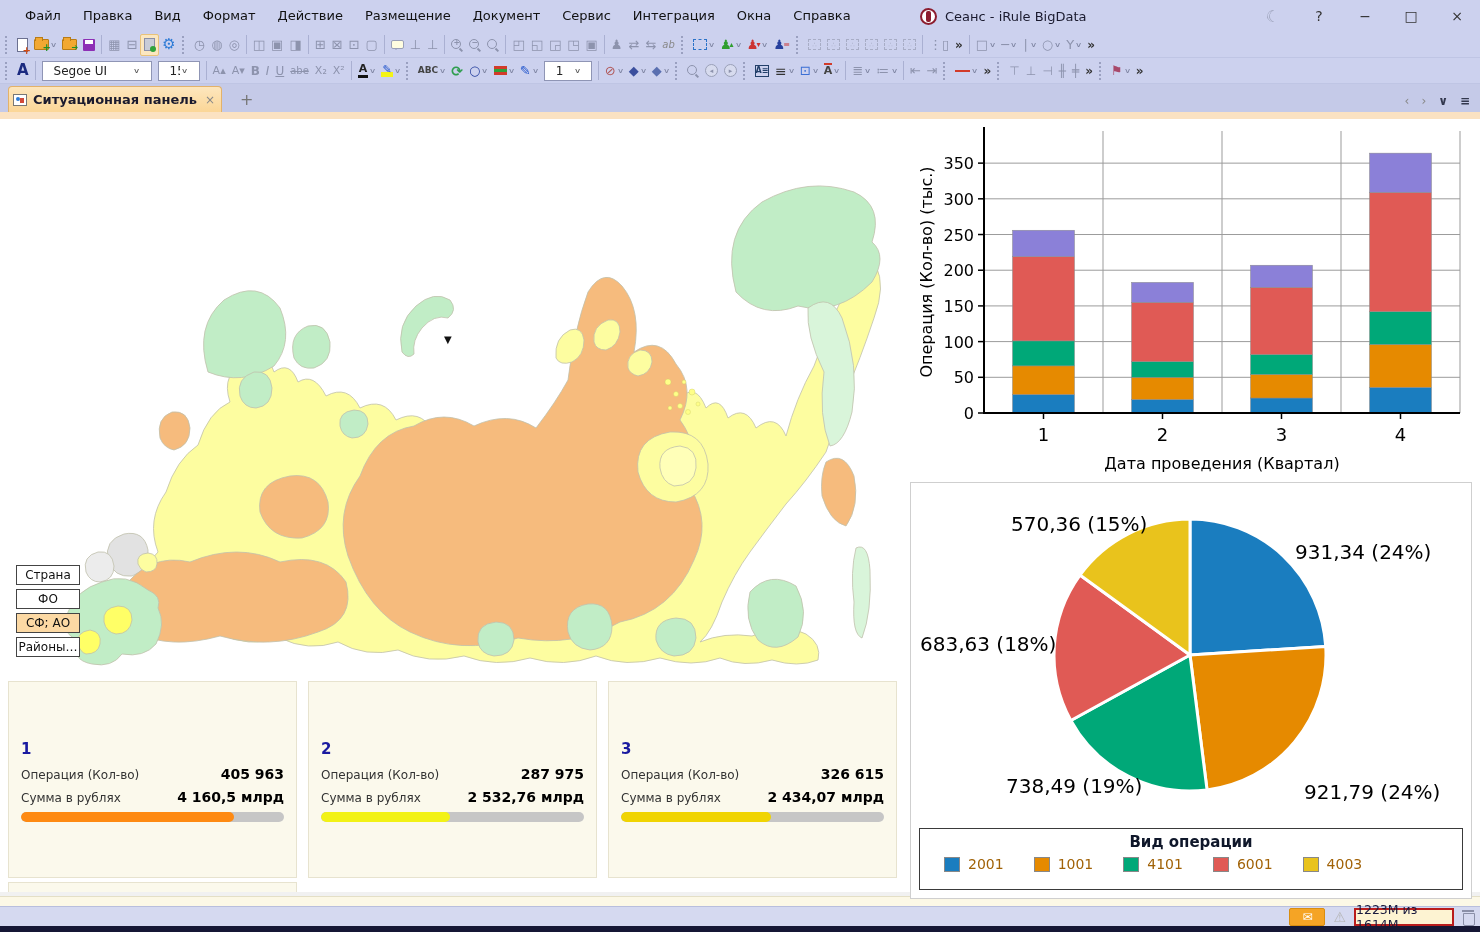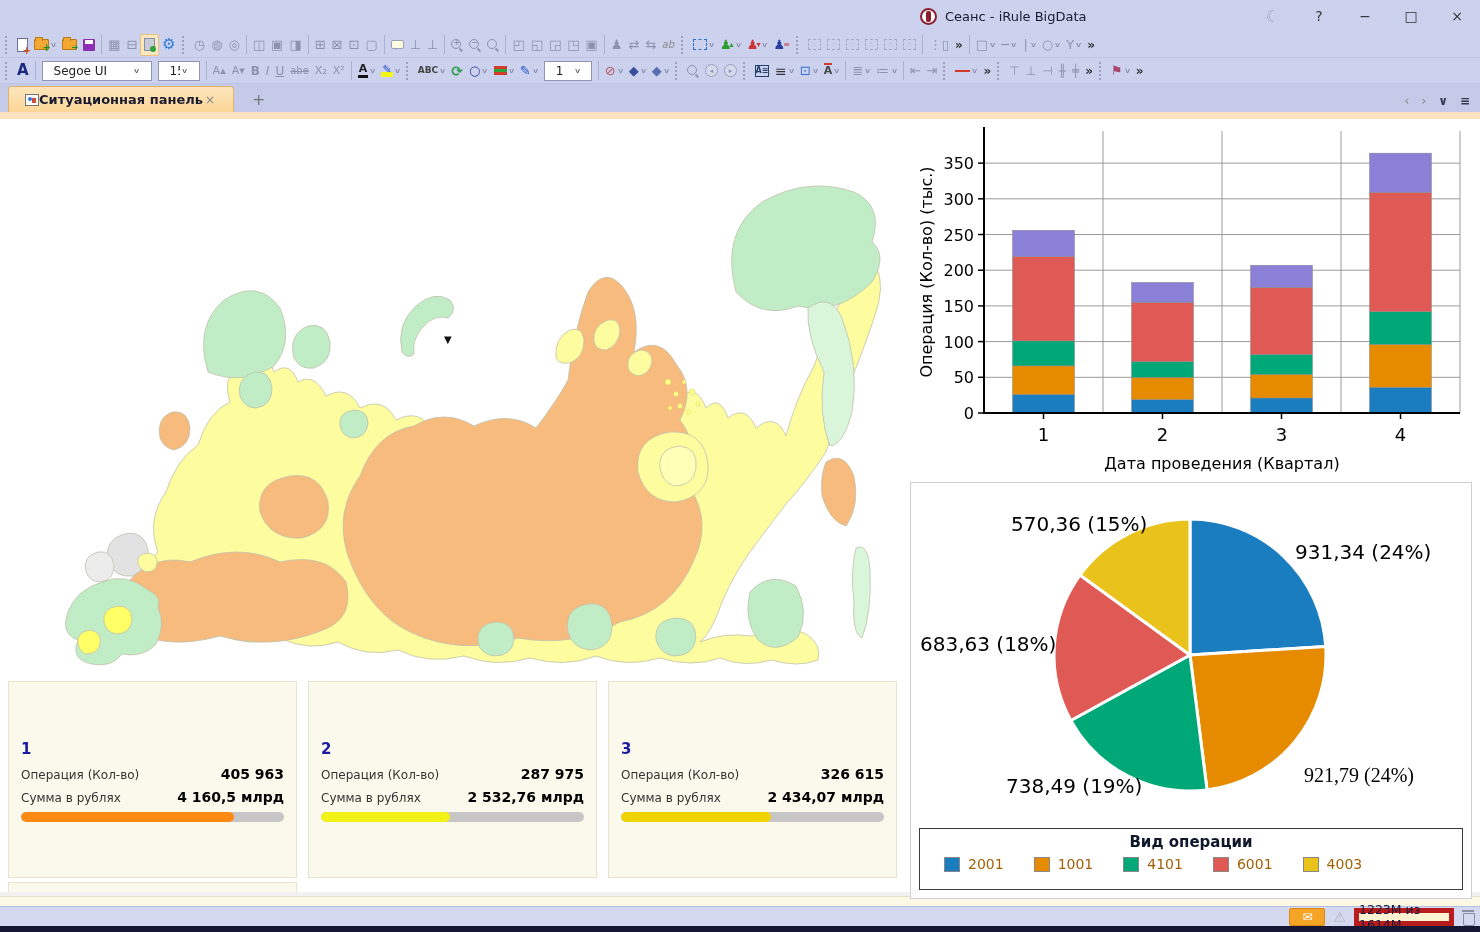--- a/index.html
+++ b/index.html
@@ -65,21 +65,21 @@
   .i-aRed { font-size:11px; font-weight:bold; color:#444; border-top:2px solid #d23b2a; line-height:1.1; }
   .i-lineRed { width:15px; height:2px; background:#d23b2a; }
   .i-navc { width:13px; height:13px; border-radius:50%; background:#d7dbee; border:1px solid #9aa0b8;
             display:flex; align-items:center; justify-content:center; font-size:7px; color:#8d93ad; }
   .i-atext { width:14px; height:12px; border:1px solid #23406a; font-size:8px; color:#23406a;
              display:flex; align-items:center; justify-content:center; font-weight:bold; }
 
   
   .tabbar { position:absolute; top:84px; left:0; right:0; height:28px; background:#c5cae8;
             display:flex; align-items:flex-end; }
-  .tab { display:flex; align-items:center; height:26px; margin-left:8px; padding:0 16px;
+  .tab { display:flex; align-items:center; gap:6px; height:26px; margin-left:8px; padding:0 4px;
          background:linear-gradient(#fde6bd,#fbd697); border:1px solid #e3b26a; border-bottom:none;
          border-radius:4px 4px 0 0; font-size:13px; font-weight:bold; color:#1a1a2e; }
   .tab-icon { width:14px; height:12px; background:#fff; border:1px solid #777; position:relative; }
   .tab-icon::before { content:""; position:absolute; left:2px; top:2px; width:4px; height:4px; background:#2e7bd6; border-radius:50%; }
   .tab-icon::after { content:""; position:absolute; right:2px; top:3px; width:4px; height:5px; background:#d24a3a; }
   .tab-close { font-size:12px; color:#888; font-weight:normal; padding:0 2px; }
   .tab-add { font-size:16px; color:#777; margin-left:12px; padding:0 6px; line-height:24px; }
   .tab-nav { position:absolute; right:10px; bottom:4px; display:flex; gap:12px; align-items:center; }
   .tab-nav span { font-size:12px; color:#888; }
   .tab-nav .dk { color:#33384e; font-weight:bold; }
@@ -118,34 +118,47 @@
   .legend-item { display:flex; align-items:center; gap:8px; font-size:14px; color:#a16207; }
   .legend-swatch { width:16px; height:15px; border:0.5px solid #888; }
 
   
   .statusbar { position:absolute; top:906px; left:0; right:0; height:20px; background:#d5d9f0;
                border-top:1px solid #b8bedd; }
   .status-right { position:absolute; right:6px; top:0; height:20px; display:flex; align-items:center; gap:8px; }
   .envelope-btn { width:36px; height:18px; background:#f5a425; border:1px solid #d98d10; border-radius:2px;
                   display:flex; align-items:center; justify-content:center; color:#fff; font-size:12px; }
   .warn-icon { font-size:14px; color:#b3b3b3; }
-  .memory-box { width:100px; height:18px; background:#fdf3d2; border:5px solid #b91c1c;
+  .memory-box { width:100px; height:18px; background:#fdf3d2; border:2px solid #b91c1c;
                 font-size:12.5px; color:#1a1a3e; display:flex; align-items:center; justify-content:center; }
   .trash-icon { width:12px; height:14px; position:relative; }
   .trash-icon::before { content:""; position:absolute; left:1px; top:3px; width:10px; height:11px;
                         border:1.5px solid #8a8fa8; border-radius:0 0 2px 2px; }
   .trash-icon::after { content:""; position:absolute; left:0; top:0; width:12px; height:2px; background:#8a8fa8; }
   .bottomstrip { position:absolute; top:926px; left:0; right:0; height:6px; background:#151735; }
 </style>
 </head>
 <body>
 
 <div class="window">
 
   <div class="titlebar">
+    <div class="menubar" id="menubar">
+        <span class="menu-item">Файл</span>
+        <span class="menu-item">Правка</span>
+        <span class="menu-item">Вид</span>
+        <span class="menu-item">Формат</span>
+        <span class="menu-item">Действие</span>
+        <span class="menu-item">Размещение</span>
+        <span class="menu-item">Документ</span>
+        <span class="menu-item">Сервис</span>
+        <span class="menu-item">Интеграция</span>
+        <span class="menu-item">Окна</span>
+        <span class="menu-item">Справка</span>
+      </div>
     <div class="title-cluster">
       <span class="app-logo"></span>
       <span class="window-title">Сеанс - iRule BigData</span>
     </div>
     <div class="win-controls">
       <span class="win-btn moon">☾</span>
       <span class="win-btn">?</span>
       <span class="win-btn">−</span>
       <span class="win-btn">□</span>
       <span class="win-btn">×</span>
@@ -552,20 +565,26 @@
           <circle cx="660" cy="262" r="3" fill="#ffff88" stroke="#cccc66" stroke-width="0.4"></circle>
           <circle cx="668" cy="274" r="2.5" fill="#ffff88" stroke="#cccc66" stroke-width="0.4"></circle>
           <circle cx="676" cy="262" r="2" fill="#ffff88" stroke="#cccc66" stroke-width="0.4"></circle>
           <circle cx="684" cy="272" r="3" fill="#ffff88" stroke="#cccc66" stroke-width="0.4"></circle>
           <circle cx="672" cy="286" r="2.5" fill="#ffff88" stroke="#cccc66" stroke-width="0.4"></circle>
           <circle cx="690" cy="284" r="2" fill="#ffff88" stroke="#cccc66" stroke-width="0.4"></circle>
           <circle cx="662" cy="288" r="2" fill="#ffff88" stroke="#cccc66" stroke-width="0.4"></circle>
           <circle cx="680" cy="292" r="2.5" fill="#ffff88" stroke="#cccc66" stroke-width="0.4"></circle>
           <path d="M818 342 Q836 330 846 356 Q852 386 838 406 Q822 402 814 376 Q812 356 818 342 Z" fill="#f6bb7d" stroke="#c0c0ac" stroke-width="0.8"></path>
         </svg>
+      <div class="map-buttons" id="map-buttons">
+          <div class="map-btn">Страна</div>
+          <div class="map-btn">ФО</div>
+          <div class="map-btn active">СФ; АО</div>
+          <div class="map-btn">Районы…</div>
+        </div>
     </div>
 
     <div class="cards" id="cards">
         <div class="card" style="left: 0px;">
           <div class="card-index">1</div>
           <div class="card-row">
             <span class="card-label">Операция (Кол-во)</span>
             <span class="card-value">405 963</span>
           </div>
           <div class="card-row">
@@ -678,21 +697,21 @@
     <div class="pie-panel">
       <svg id="piechart" width="554" height="340">
           <path d="M279 172 L279 36 A136 136 0 0 1 414.73163506624496 163.46048934401335 Z" fill="#1a7dbf" stroke="#fff" stroke-width="3" stroke-linejoin="round"></path>
           <path d="M279 172 L414.73163506624496 163.46048934401335 A136 136 0 0 1 296.04531976474544 306.92759937876895 Z" fill="#e68a00" stroke="#fff" stroke-width="3" stroke-linejoin="round"></path>
           <path d="M279 172 L296.04531976474544 306.92759937876895 A136 136 0 0 1 159.82229151403453 237.5184996778333 Z" fill="#00a878" stroke="#fff" stroke-width="3" stroke-linejoin="round"></path>
           <path d="M279 172 L159.82229151403453 237.5184996778333 A136 136 0 0 1 168.97368876500713 92.06120568822368 Z" fill="#e05a55" stroke="#fff" stroke-width="3" stroke-linejoin="round"></path>
           <path d="M279 172 L168.97368876500713 92.06120568822368 A136 136 0 0 1 278.99999999999994 36 Z" fill="#e9c31c" stroke="#fff" stroke-width="3" stroke-linejoin="round"></path>
         </svg>
       <div id="pie-labels">
           <div class="pie-label" style="left: 384px; top: 57px;">931,34 (24%)</div>
-          <div class="pie-label" style="left: 393px; top: 281px; font-family: Liberation Serif, serif;">921,79 (24%)</div>
+          <div class="pie-label" style="left: 393px; top: 297px;">921,79 (24%)</div>
           <div class="pie-label" style="left: 95px; top: 291px;">738,49 (19%)</div>
           <div class="pie-label" style="left: 9px; top: 149px;">683,63 (18%)</div>
           <div class="pie-label" style="left: 100px; top: 29px;">570,36 (15%)</div>
         </div>
       <div class="legend-box">
         <div class="legend-title">Вид операции</div>
         <div class="legend-items" id="legend-items">
             <div class="legend-item">
               <span class="legend-swatch" style="background: rgb(26, 125, 191);"></span>
               <span>2001</span>

